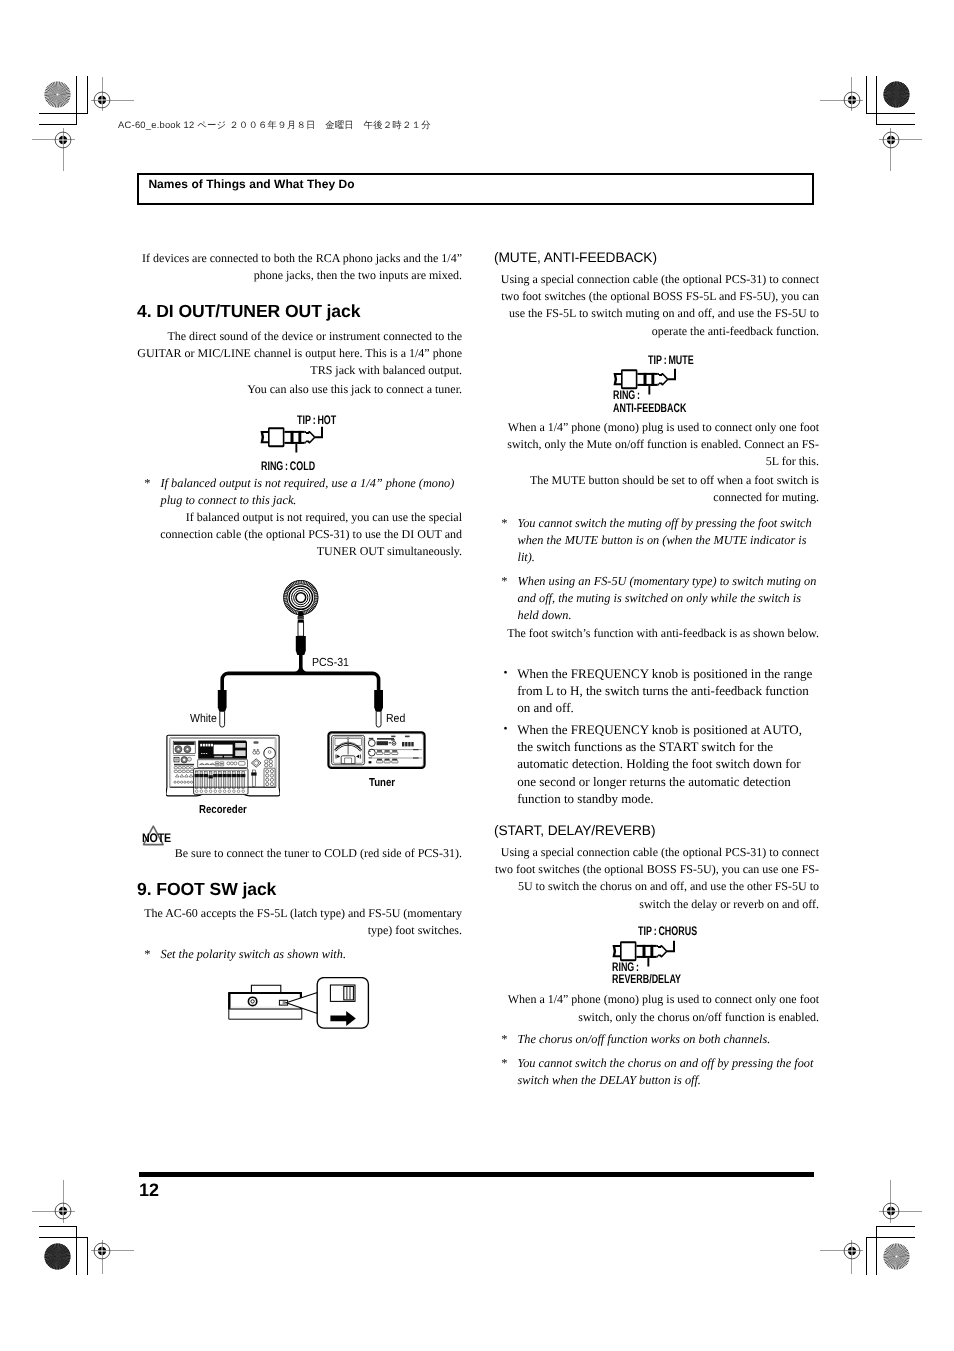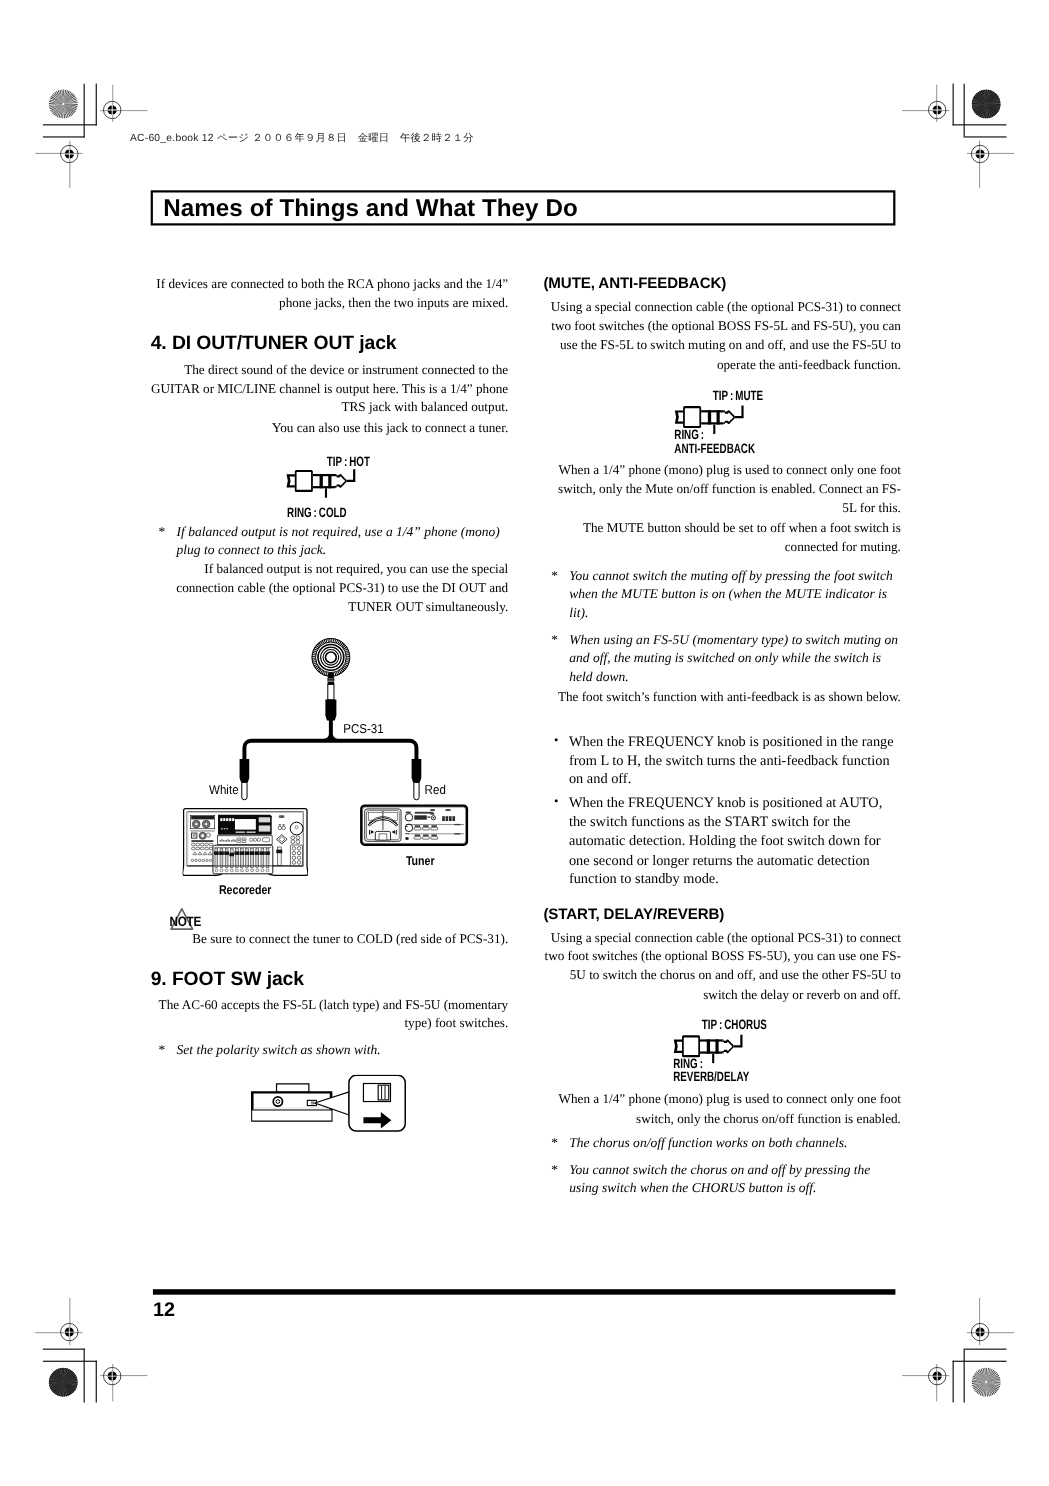--- a/index.html
+++ b/index.html
@@ -18,31 +18,31 @@
   #printmarks .regwrap i.rv{left:23.65px;width:0.72px;}
   #printmarks .regwrap i.rh{top:23.65px;height:0.72px;}
   .regwrap .rg{position:absolute;left:0;top:0;width:48px;height:48px;}
   
   #filebar{position:absolute;left:118.1px;top:99.0px;font-family:"Liberation Sans",sans-serif;
            font-size:9.4px;color:#262626;white-space:nowrap;line-height:1;letter-spacing:0.22px;margin-top:21px;}
   
   #banner{position:absolute;left:137px;top:173.2px;width:677px;height:31.4px;
           border:2.4px solid #000;box-sizing:border-box;}
   #banner span{position:absolute;left:9.4px;top:3.3px;font-family:"Liberation Sans",sans-serif;
-          font-weight:bold;font-size:22px;letter-spacing:0.05px;line-height:1;}
+          font-weight:bold;font-size:12px;letter-spacing:0.05px;line-height:1;}
 
   
   .col{position:absolute;width:325px;}
   #colL{left:137px;top:0;}
   #colR{left:494px;top:0;}
   .blk{position:absolute;left:0;width:325px;}
   p.body{margin:0;font-size:12px;line-height:17.2px;text-align:right;}
   h3.sec{font-family:"Liberation Sans",sans-serif;font-weight:bold;font-size:17.6px;
          letter-spacing:-0.1px;margin:0;line-height:1;}
-  h4.sub{font-family:"Liberation Sans",sans-serif;font-weight:bold;font-size:13.75px;
+  h4.sub{font-family:"Liberation Sans",sans-serif;font-weight:normal;font-size:13.75px;
          letter-spacing:-0.1px;margin:0;line-height:1;}
   .note{font-style:italic;font-size:12.3px;line-height:17.0px;display:flex;}
   .note > .st{width:23.5px;flex:none;font-style:normal;padding-left:7.2px;box-sizing:border-box;}
   .note > .tx{flex:1;}
   .bul{font-size:13.05px;line-height:17.2px;display:flex;}
   .bul > .d{width:23.2px;flex:none;text-align:center;font-size:11.5px;}
   .bul > .tx{flex:1;}
 
   
   .fig{position:absolute;}
@@ -495,21 +495,21 @@
           <rect x="86.0" y="18.0" width="5.6" height="1.2" fill="#3a3a3a"></rect>
           <rect x="86.0" y="26.4" width="5.6" height="1.2" fill="#3a3a3a"></rect>
         </g>
       </svg>
     <div class="figlabel" style="left:146px;top:76.5px">PCS-31</div>
     <div class="figlabel" style="left:23.8px;top:133.3px">White</div>
     <div class="figlabel" style="left:219.7px;top:133.3px">Red</div>
     <div class="figlabel bold" style="left:32.8px;top:225.2px">Recoreder</div>
     <div class="figlabel bold" style="left:203.0px;top:198.0px">Tuner</div>
   </div>
-  <div class="fig" style="left:16px;top:824px;width:40px;height:26px">
+  <div class="fig" style="left:4px;top:824px;width:40px;height:26px">
     <svg width="34" height="26" viewBox="0 0 34 26" style="position:absolute;left:0;top:0">
       <path d="M12.3 2.2 L22.1 20.6 H2.5 Z" fill="none" stroke="#666" stroke-width="1.6" stroke-linejoin="round"></path>
     </svg>
     <div class="notebadge">NOTE</div>
   </div>
   <p class="body blk" style="top:845.2px">Be sure to connect the tuner to COLD (red side of PCS-31).</p>
   <h3 class="sec blk" style="top:881.3px">9. FOOT SW jack</h3>
   <p class="body blk" style="top:905.2px">The AC-60 accepts the FS-5L (latch type) and FS-5U (momentary type) foot switches.</p>
   <div class="note blk" style="top:946px">
       <span class="st">*</span>
@@ -578,18 +578,18 @@
     <div class="plabel" style="left:0px;top:22.2px">RING :</div>
     <div class="plabel" style="left:0px;top:34.2px">REVERB/DELAY</div>
   </div>
   <p class="body blk" style="top:991.4px">When a 1/4” phone (mono) plug is used to connect only one foot switch, only the chorus on/off function is enabled.</p>
   <div class="note blk" style="top:1031px">
       <span class="st">*</span>
       <span class="tx">The chorus on/off function works on both channels.</span>
     </div>
   <div class="note blk" style="top:1055px">
       <span class="st">*</span>
-      <span class="tx">You cannot switch the chorus on and off by pressing the using switch when the CHORUS button is off.</span>
+      <span class="tx">You cannot switch the chorus on and off by pressing the foot switch when the DELAY button is off.</span>
     </div>
 </div>
 
 <div id="footrule"></div>
 <div id="pageno">12</div>
 
 </body></html>

